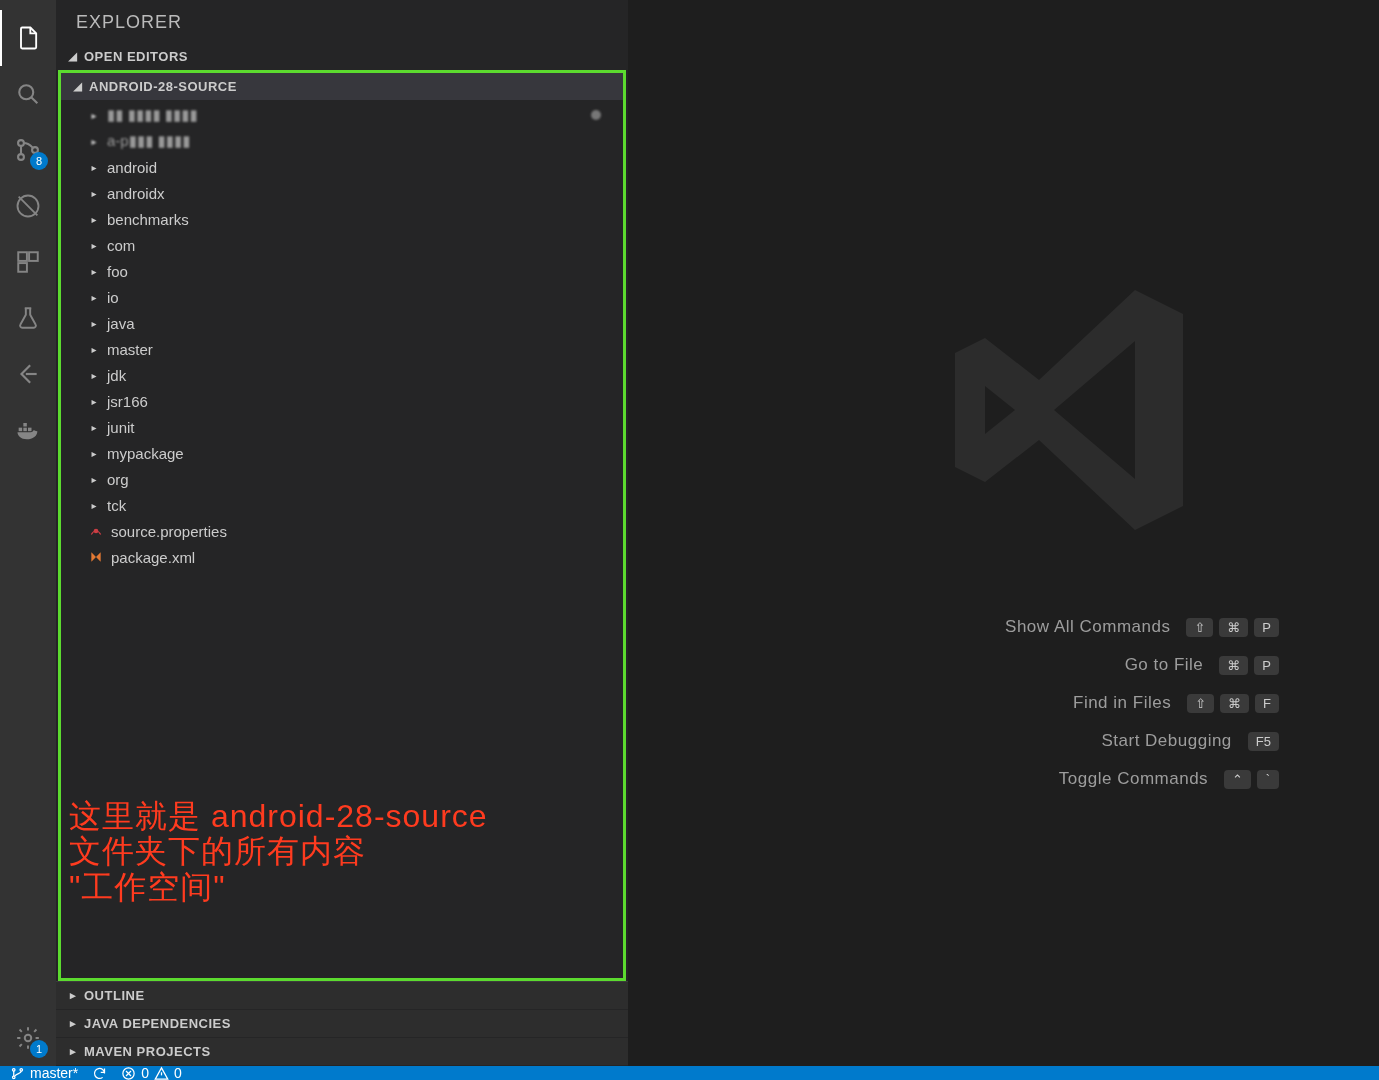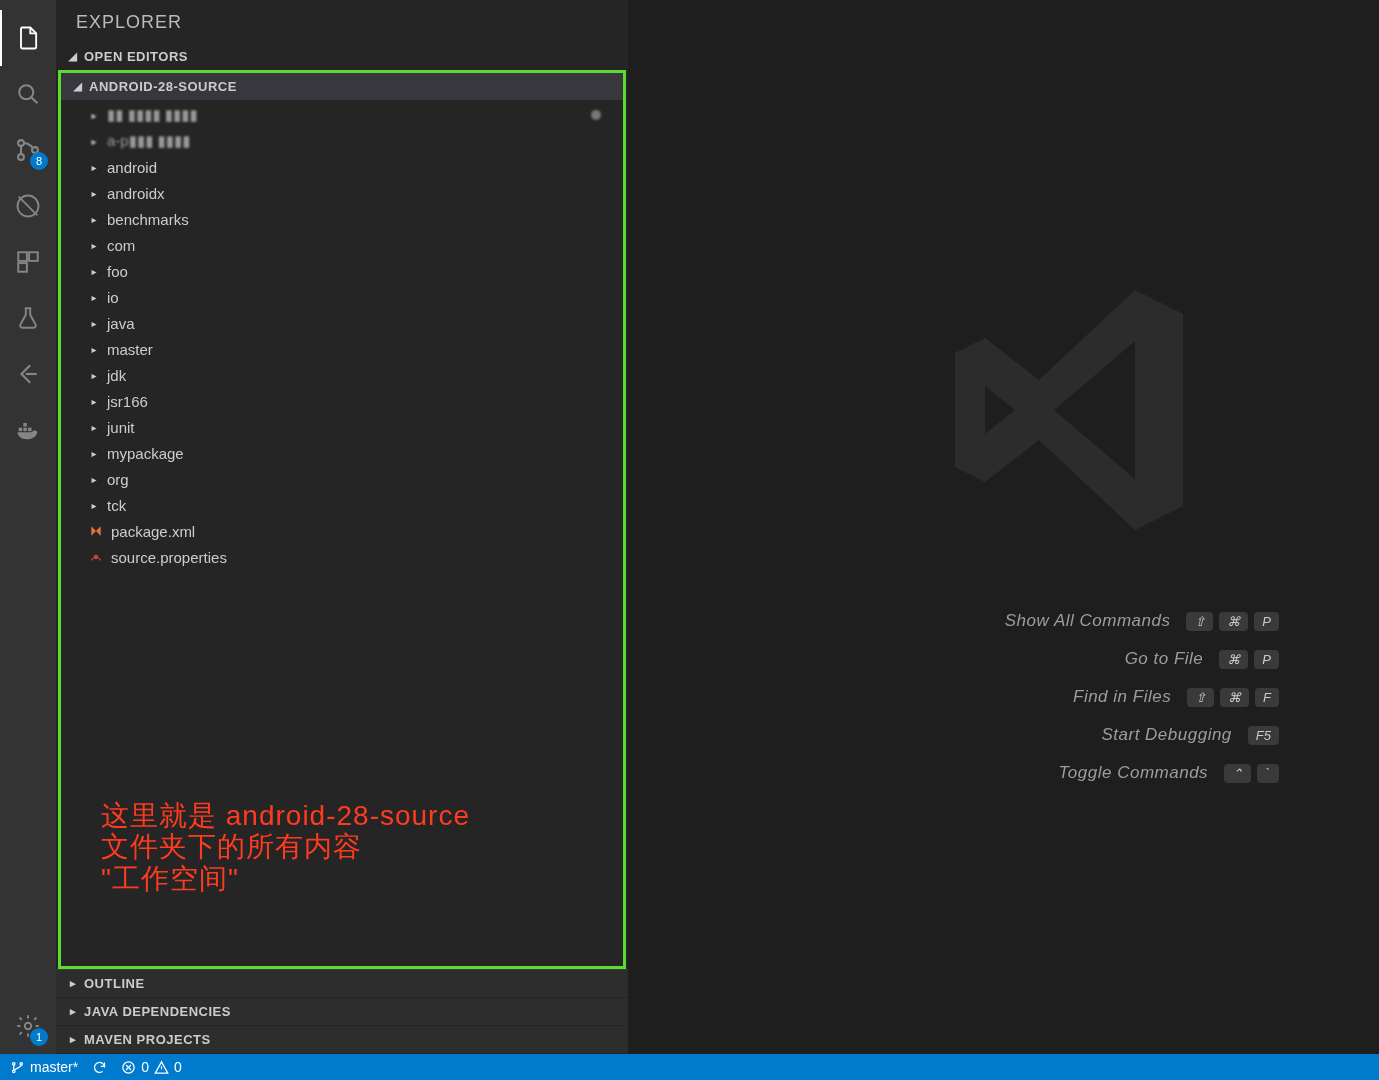--- a/index.html
+++ b/index.html
@@ -144,25 +144,24 @@
     transform:translateY(-50%);
     width:10px;height:10px;border-radius:50%;
     background:#777;
   }
   .tree-row.second { color: #999; filter: blur(1px);}
   .annotation {
     position: absolute;
     left: 8px;
     bottom: 72px;
     color: #ff3b1f;
-    font-size: 28px;
+    font-size: 32px;
     line-height: 1.12;
     font-weight: 400;
     letter-spacing: 1px;
-    margin-left: 32px;
   }
   .bottom-sections {
     border-top: 1px solid #3c3c3c;
   }
   .bottom-sections .section-header {
     background: #2d2d2d;
     border-bottom: 1px solid #252526;
   }
   
   .editor {
@@ -186,41 +185,40 @@
     flex-direction: column;
     gap: 18px;
     width: 100%;
     padding-right: 100px;
   }
   .command-row {
     display: flex;
     align-items: center;
     justify-content: flex-end;
     gap: 16px;
-    font-style: italic;
   }
   .command-label {
     color: #9d9d9d;
     font-size: 17px;
     letter-spacing: 0.5px;
   }
   .keys { display: flex; gap: 6px; }
   .key {
     background: #3a3a3a;
     color: #cccccc;
     border-radius: 4px;
     padding: 2px 8px;
     font-size: 13px;
     min-width: 22px;
     text-align: center;
     font-family: -apple-system, sans-serif;
   }
   
   .status-bar {
-    height: 26px;
+    height: 14px;
     background: #007acc;
     color: #ffffff;
     display: flex;
     align-items: center;
     font-size: 14px;
     padding: 0 10px;
     gap: 14px;
   }
   .status-item {
     display: flex;
@@ -371,37 +369,37 @@
             <span class="arrow">▸</span>
             <span>mypackage</span>
           </div>
           <div class="tree-row">
             <span class="arrow">▸</span>
             <span>org</span>
           </div>
           <div class="tree-row">
             <span class="arrow">▸</span>
             <span>tck</span>
-          </div>
-          <div class="tree-row">
-            <span class="file-icon">
-              <svg width="14" height="14" viewBox="0 0 24 24" fill="#e37933">
-                <path d="M4 4v16l8-8zM20 4L12 12l8 8z"></path>
-              </svg>
-            </span>
-            <span>package.xml</span>
           </div>
           <div class="tree-row">
             <span class="file-icon">
               <svg width="14" height="14" viewBox="0 0 24 24" fill="#cc3e44">
                 <circle cx="12" cy="12" r="4"></circle>
                 <path d="M4 18c2-4 6-6 8-6s6 2 8 6" fill="none" stroke="#cc3e44" stroke-width="2"></path>
               </svg>
             </span>
             <span>source.properties</span>
+          </div>
+          <div class="tree-row">
+            <span class="file-icon">
+              <svg width="14" height="14" viewBox="0 0 24 24" fill="#e37933">
+                <path d="M4 4v16l8-8zM20 4L12 12l8 8z"></path>
+              </svg>
+            </span>
+            <span>package.xml</span>
           </div>
         </div>
 
       <div class="annotation">
         <div>这里就是 android-28-source</div>
         <div>文件夹下的所有内容</div>
         <div>"工作空间"</div>
       </div>
     </div>
 

